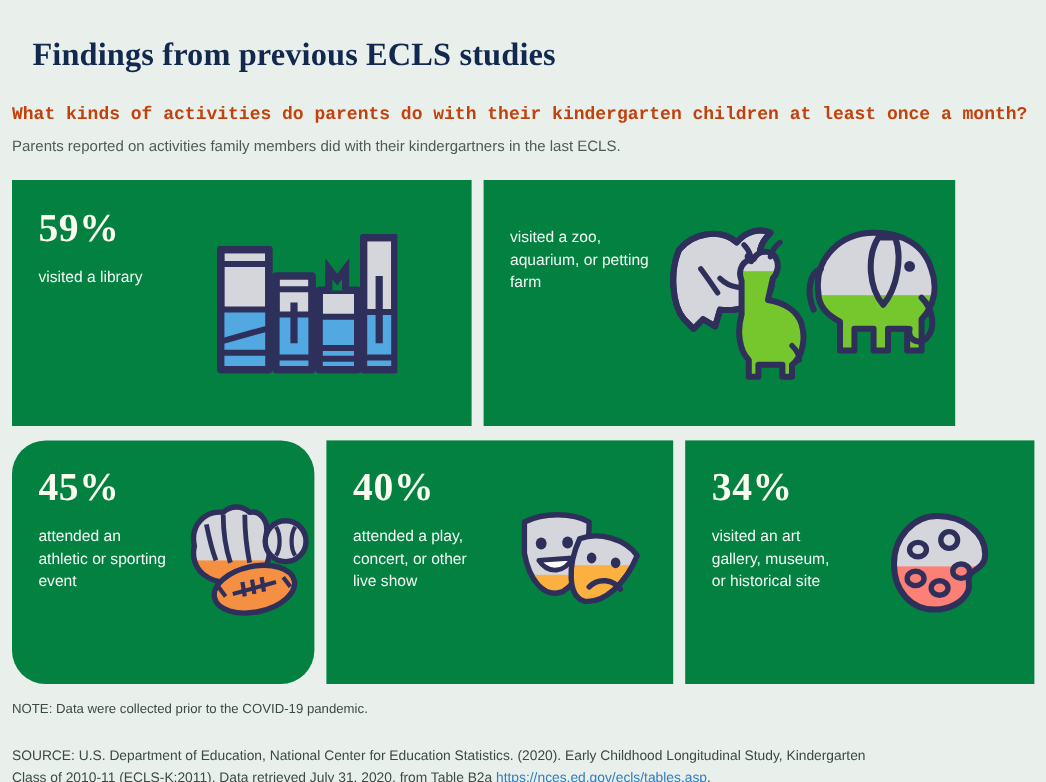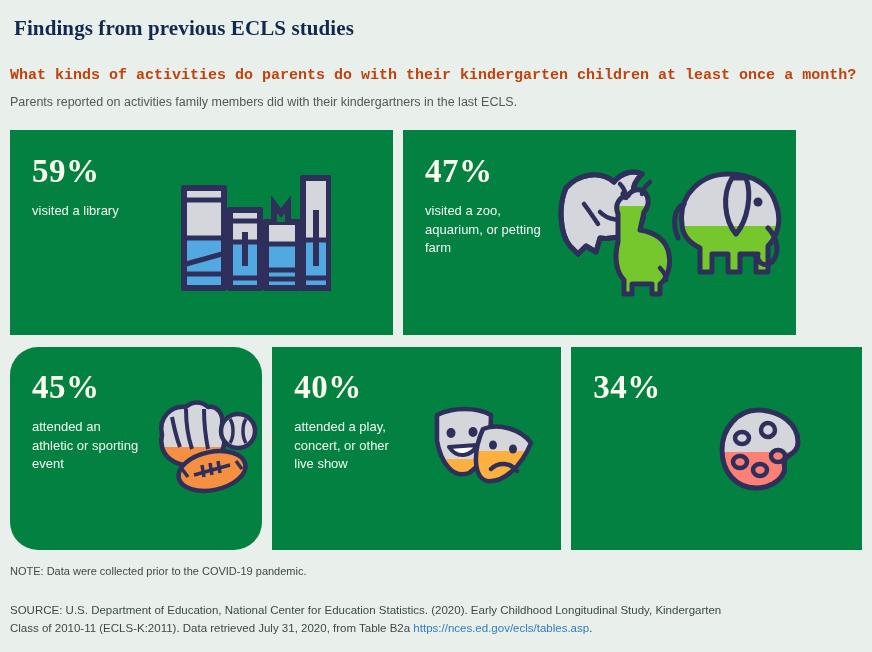--- a/index.html
+++ b/index.html
@@ -19,24 +19,24 @@
     height: 652px;
     box-sizing: border-box;
     padding: 0 10px;
   }
 
   
   .hdr { padding-top: 12px; }
   .title {
     font-family: "Liberation Serif", serif;
     font-weight: bold;
-    font-size: 21px;
+    font-size: 27px;
     color: #13284e;
     letter-spacing: 0.1px;
-    margin: 4px;
+    margin: 17px;
     line-height: 1.2;
   }
   .question {
     font-family: Liberation Mono, monospace;
     font-weight: bold;
     font-size: 15px;
     color: #c2410c;
     margin: 26px 0 0 0;
     line-height: 1.25;
     white-space: nowrap;
@@ -186,21 +186,20 @@
               <line x1="140" y1="40" x2="140" y2="96" stroke-width="6"></line>
               <line x1="127" y1="108" x2="153" y2="108" stroke-width="5"></line>
             </g>
           </g>
         </svg>
       </div>
     </div>
 
     <div class="card c2">
       <div class="card-txt">
-        <div class="pct">47%</div>
         <div class="lbl">visited a zoo, aquarium, or petting farm</div>
       </div>
       <div class="card-icon">
         <svg width="235" height="130" viewBox="0 0 235 130" aria-hidden="true">
           <defs>
             <clipPath id="dolClip">
               <path d="M10 20 C22 6 44 2 58 14 C66 4 78 2 86 6 C78 14 76 22 78 28
                        C86 34 90 44 86 54 C78 66 58 72 44 70 L40 84 L30 78 L22 86 L14 78
                        C4 66 2 38 10 20 Z"></path>
             </clipPath>
@@ -350,20 +349,21 @@
           <ellipse cx="64" cy="44" rx="4" ry="4.5" fill="#2e2f5b"></ellipse>
           <ellipse cx="84" cy="48" rx="4" ry="4.5" fill="#2e2f5b"></ellipse>
           <path d="M62 68 C70 60 82 62 88 70" fill="none" stroke="#2e2f5b" stroke-width="4.5" stroke-linecap="round"></path>
         </svg>
       </div>
     </div>
 
     <div class="card c5">
       <div class="card-txt">
         <div class="pct">34%</div>
+        <div class="lbl">visited an art gallery, museum, or historical site</div>
       </div>
       <div class="card-icon">
         <svg width="90" height="90" viewBox="0 0 90 90" aria-hidden="true">
           <defs>
             <clipPath id="palClip">
               <path d="M42 6 C64 6 82 20 82 38 C82 48 74 50 70 54 C66 58 70 62 68 68
                        C64 78 52 84 40 84 C20 84 6 68 6 46 C6 24 22 6 42 6 Z"></path>
             </clipPath>
           </defs>
           <path d="M42 6 C64 6 82 20 82 38 C82 48 74 50 70 54 C66 58 70 62 68 68

